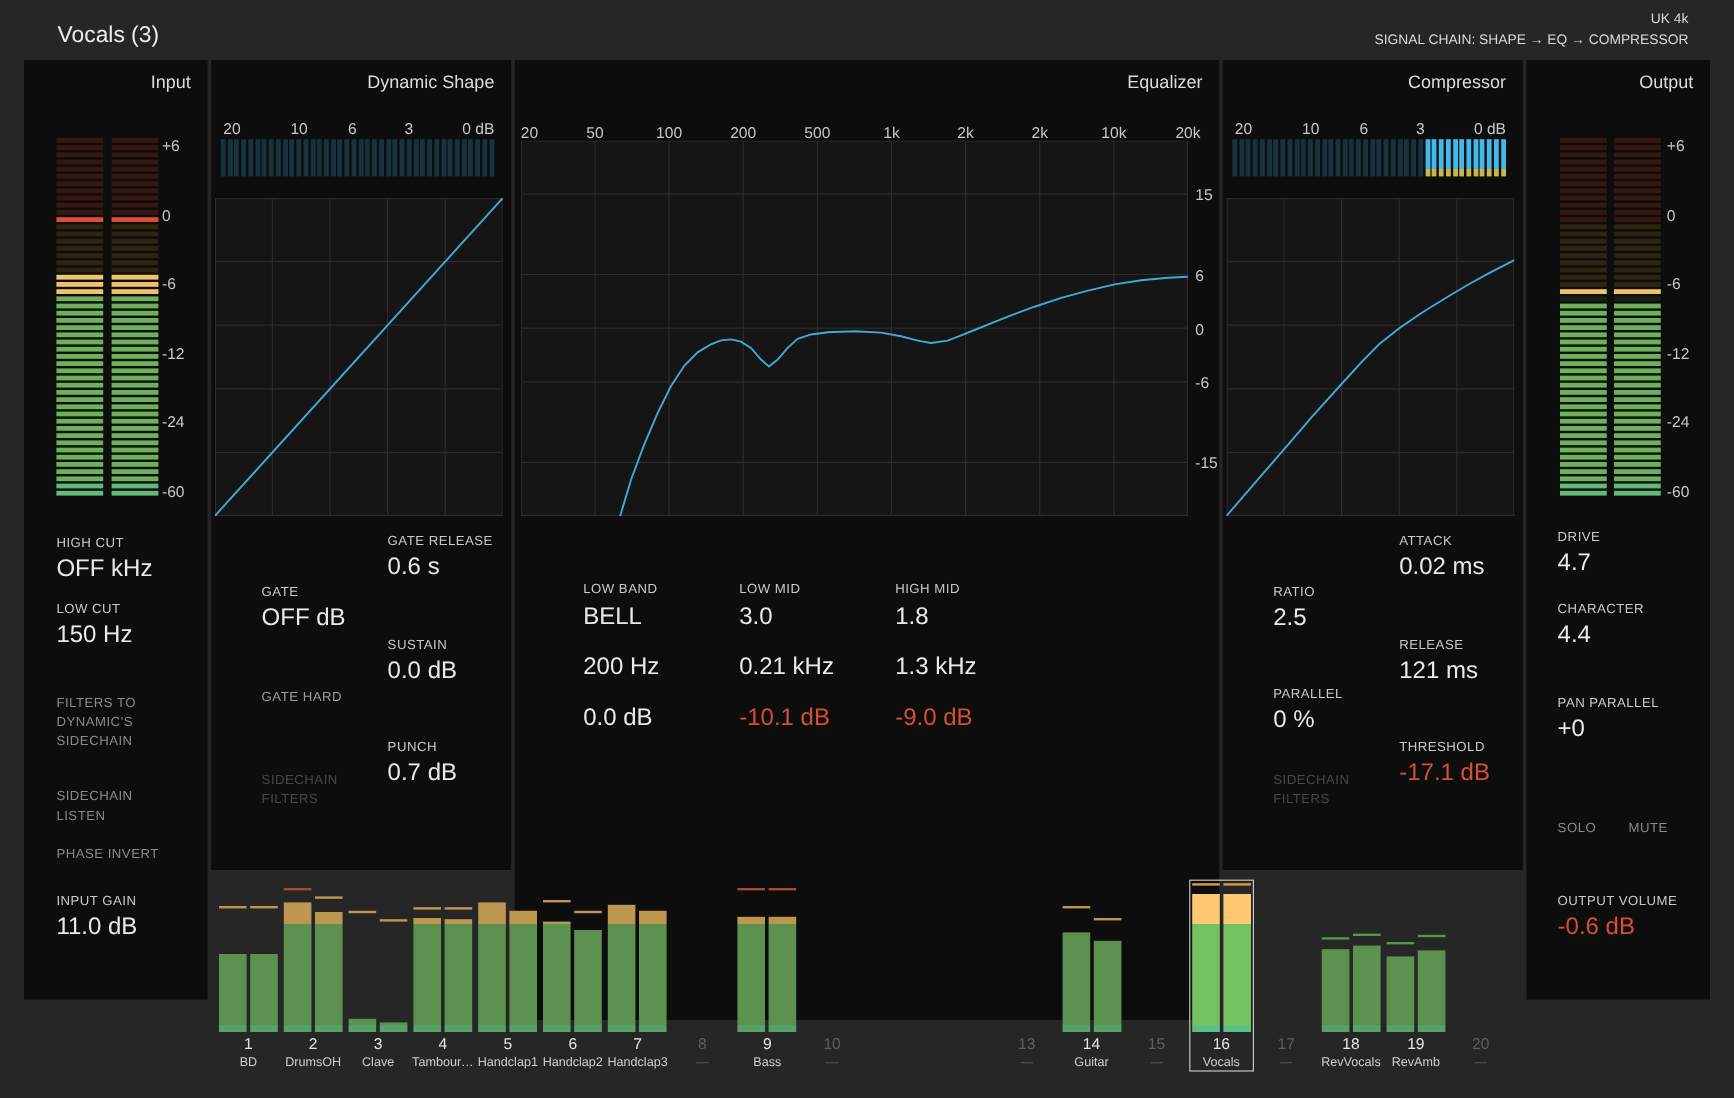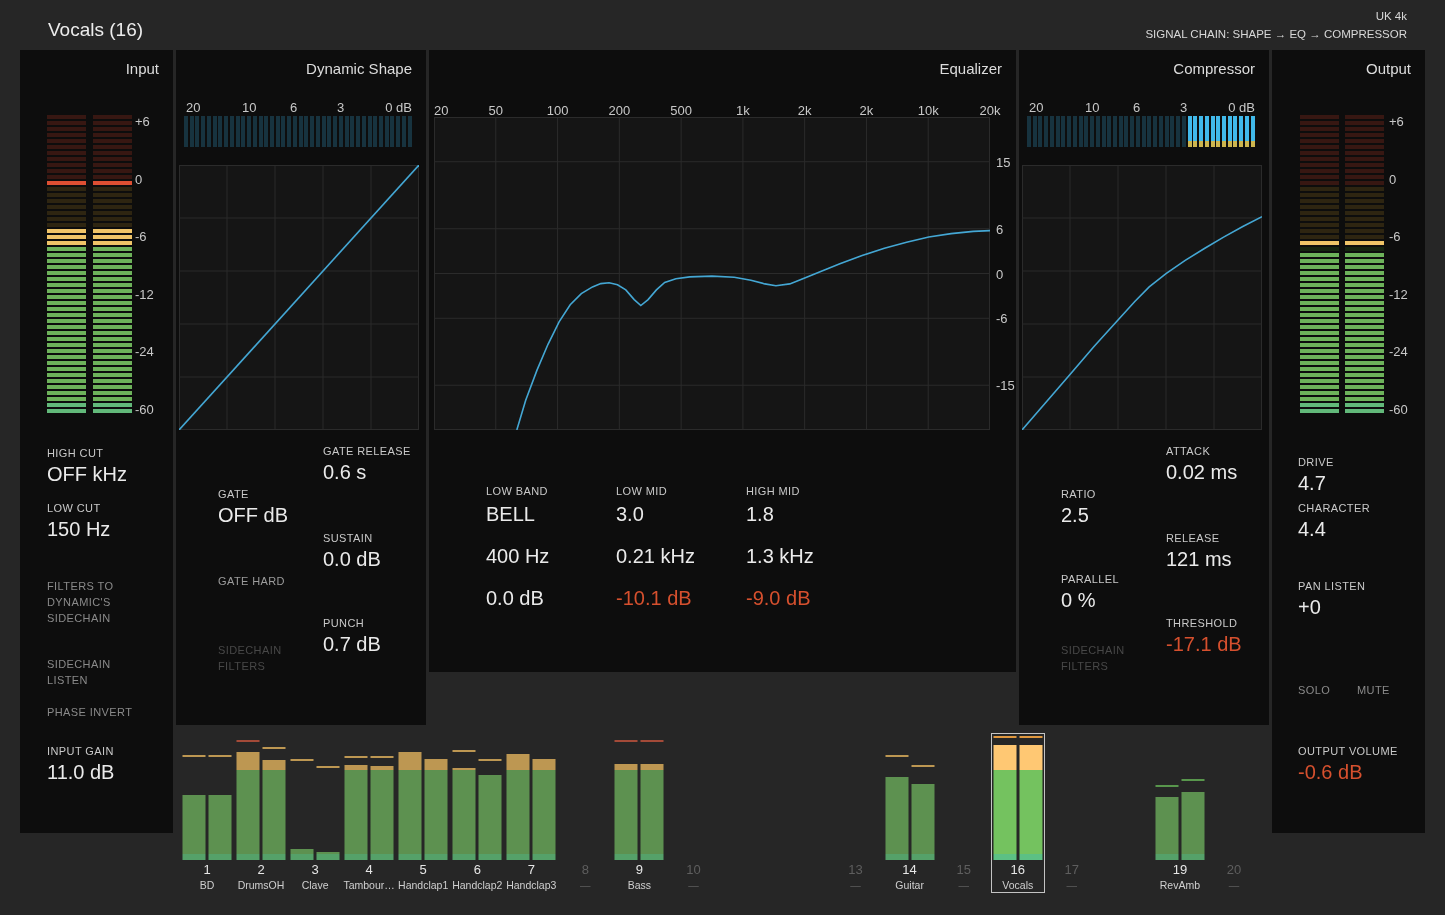--- a/index.html
+++ b/index.html
@@ -39,21 +39,21 @@
   .barfill{position:absolute;bottom:0;width:100%;}
   .peak{position:absolute;width:100%;height:2px;}
   .ch .num{position:absolute;top:129px;width:100%;text-align:center;font-size:13px;color:#e6e6e6;}
   .ch .nm{position:absolute;top:146px;width:100%;text-align:center;font-size:10.5px;color:#cfcfcf;white-space:nowrap;}
   .ch.off .num,.ch.off .nm{color:#5e5e5e;}
   svg.graph{position:absolute;}
 </style>
 </head>
 <body>
 
-<div class="apptitle">Vocals (16)</div>
+<div class="apptitle">Vocals (3)</div>
 <div class="hdr-r" style="top:10px">UK 4k</div>
 <div class="hdr-r" style="top:28px">SIGNAL CHAIN: SHAPE → EQ → COMPRESSOR</div>
 
 <div class="panel" id="inputPanel" style="left:20px;top:50px;width:153px;height:783px">
   <div class="ptitle">Input</div>
   <div class="field" style="left:27px;top:397px">
     <div class="lbl">HIGH CUT</div>
     <div class="val">OFF kHz</div>
   </div>
   <div class="field" style="left:27px;top:452px">
@@ -257,21 +257,21 @@
       <line y1="0.5" y2="0.5" x1="0" x2="240" stroke="#2b2b2b" stroke-width="1"></line>
       <line y1="53" y2="53" x1="0" x2="240" stroke="#2b2b2b" stroke-width="1"></line>
       <line y1="106" y2="106" x1="0" x2="240" stroke="#2b2b2b" stroke-width="1"></line>
       <line y1="159" y2="159" x1="0" x2="240" stroke="#2b2b2b" stroke-width="1"></line>
       <line y1="212" y2="212" x1="0" x2="240" stroke="#2b2b2b" stroke-width="1"></line>
       <line y1="264.5" y2="264.5" x1="0" x2="240" stroke="#2b2b2b" stroke-width="1"></line>
       <polyline points="0.0,265.0 240.0,0.0" fill="none" stroke="#44a7d4" stroke-width="1.6"></polyline>
     </svg>
   </div>
 
-<div class="panel" id="eqPanel" style="left:429px;top:50px;width:587px;height:622px">
+<div class="panel" id="eqPanel" style="left:429px;top:50px;width:587px;height:800px">
   <div class="ptitle">Equalizer</div>
 <svg class="graph" width="556" height="313" style="left: 5px; top: 67px;">
       <rect x="0" y="0" width="556" height="313" fill="#151515"></rect>
       <line x1="0.5" x2="0.5" y1="0" y2="313" stroke="#2b2b2b" stroke-width="1"></line>
       <line x1="61.77777777777777" x2="61.77777777777777" y1="0" y2="313" stroke="#2b2b2b" stroke-width="1"></line>
       <line x1="123.55555555555554" x2="123.55555555555554" y1="0" y2="313" stroke="#2b2b2b" stroke-width="1"></line>
       <line x1="185.33333333333331" x2="185.33333333333331" y1="0" y2="313" stroke="#2b2b2b" stroke-width="1"></line>
       <line x1="247.1111111111111" x2="247.1111111111111" y1="0" y2="313" stroke="#2b2b2b" stroke-width="1"></line>
       <line x1="308.8888888888889" x2="308.8888888888889" y1="0" y2="313" stroke="#2b2b2b" stroke-width="1"></line>
       <line x1="370.66666666666663" x2="370.66666666666663" y1="0" y2="313" stroke="#2b2b2b" stroke-width="1"></line>
@@ -298,21 +298,21 @@
     <div class="scale-lbl" style="left: 477.222px; width: 44px; text-align: center; top: 53px;">10k</div>
     <div class="scale-lbl" style="left: 539px; width: 44px; text-align: center; top: 53px;">20k</div>
     <div class="scale-lbl" style="left: 567px; top: 104.759px;">15</div>
     <div class="scale-lbl" style="left: 567px; top: 171.741px;">6</div>
     <div class="scale-lbl" style="left: 567px; top: 216.5px;">0</div>
     <div class="scale-lbl" style="left: 567px; top: 261.259px;">-6</div>
     <div class="scale-lbl" style="left: 567px; top: 328.241px;">-15</div>
     <div class="band" style="left: 57px;">
       <div class="b-name">LOW BAND</div>
       <div class="b-type">BELL</div>
-      <div class="b-freq">400 Hz</div>
+      <div class="b-freq">200 Hz</div>
       <div class="b-gain">0.0 dB</div>
     </div>
     <div class="band" style="left: 187px;">
       <div class="b-name">LOW MID</div>
       <div class="b-type">3.0</div>
       <div class="b-freq">0.21 kHz</div>
       <div class="b-gain red">-10.1 dB</div>
     </div>
     <div class="band" style="left: 317px;">
       <div class="b-name">HIGH MID</div>
@@ -405,30 +405,30 @@
       <line y1="106" y2="106" x1="0" x2="240" stroke="#2b2b2b" stroke-width="1"></line>
       <line y1="159" y2="159" x1="0" x2="240" stroke="#2b2b2b" stroke-width="1"></line>
       <line y1="212" y2="212" x1="0" x2="240" stroke="#2b2b2b" stroke-width="1"></line>
       <line y1="264.5" y2="264.5" x1="0" x2="240" stroke="#2b2b2b" stroke-width="1"></line>
       <polyline points="0.0,265.0 24.0,237.2 48.0,209.4 72.0,181.5 96.0,155.0 112.8,136.5 127.2,121.9 144.0,108.6 163.2,95.4 182.4,83.5 201.6,72.1 220.8,61.5 240.0,51.7" fill="none" stroke="#44a7d4" stroke-width="1.6"></polyline>
     </svg>
   </div>
 
 <div class="panel" id="outputPanel" style="left:1272px;top:50px;width:153px;height:783px">
   <div class="ptitle">Output</div>
-  <div class="field" style="left:26px;top:406px">
+  <div class="field" style="left:26px;top:392px">
     <div class="lbl">DRIVE</div>
     <div class="val">4.7</div>
   </div>
   <div class="field" style="left:26px;top:452px">
     <div class="lbl">CHARACTER</div>
     <div class="val">4.4</div>
   </div>
   <div class="field" style="left:26px;top:530px">
-    <div class="lbl">PAN LISTEN</div>
+    <div class="lbl">PAN PARALLEL</div>
     <div class="val">+0</div>
   </div>
   <div class="toggle dim" style="left:26px;top:632px">SOLO</div>
   <div class="toggle dim" style="left:85px;top:632px">MUTE</div>
   <div class="field" style="left:26px;top:695px">
     <div class="lbl">OUTPUT VOLUME</div>
     <div class="val red">-0.6 dB</div>
   </div>
 <div class="led-col" style="left: 28px;">
       <div class="led" style="background: rgb(55, 23, 18);"></div>
@@ -692,20 +692,34 @@
           <div class="peak" style="bottom: 122px; background: rgb(224, 152, 63);"></div>
         </div>
       </div>
       <div class="num">16</div>
       <div class="nm">Vocals</div>
     </div>
     <div class="ch off" style="left: 864.8px;">
       <div class="num">17</div>
       <div class="nm">—</div>
     </div>
+    <div class="ch" style="left: 918.8px;">
+      <div class="bars">
+        <div class="barwrap">
+          <div class="barfill" style="height: 69px; background: linear-gradient(to top, rgb(85, 161, 105) 0px, rgb(85, 161, 105) 6px, rgb(93, 145, 80) 6px);"></div>
+          <div class="peak" style="bottom: 77px; background: rgb(88, 150, 76);"></div>
+        </div>
+        <div class="barwrap">
+          <div class="barfill" style="height: 72px; background: linear-gradient(to top, rgb(85, 161, 105) 0px, rgb(85, 161, 105) 6px, rgb(93, 145, 80) 6px);"></div>
+          <div class="peak" style="bottom: 80px; background: rgb(88, 150, 76);"></div>
+        </div>
+      </div>
+      <div class="num">18</div>
+      <div class="nm">RevVocals</div>
+    </div>
     <div class="ch" style="left: 972.9px;">
       <div class="bars">
         <div class="barwrap">
           <div class="barfill" style="height: 63px; background: linear-gradient(to top, rgb(85, 161, 105) 0px, rgb(85, 161, 105) 6px, rgb(93, 145, 80) 6px);"></div>
           <div class="peak" style="bottom: 73px; background: rgb(88, 150, 76);"></div>
         </div>
         <div class="barwrap">
           <div class="barfill" style="height: 68px; background: linear-gradient(to top, rgb(85, 161, 105) 0px, rgb(85, 161, 105) 6px, rgb(93, 145, 80) 6px);"></div>
           <div class="peak" style="bottom: 79px; background: rgb(88, 150, 76);"></div>
         </div>

